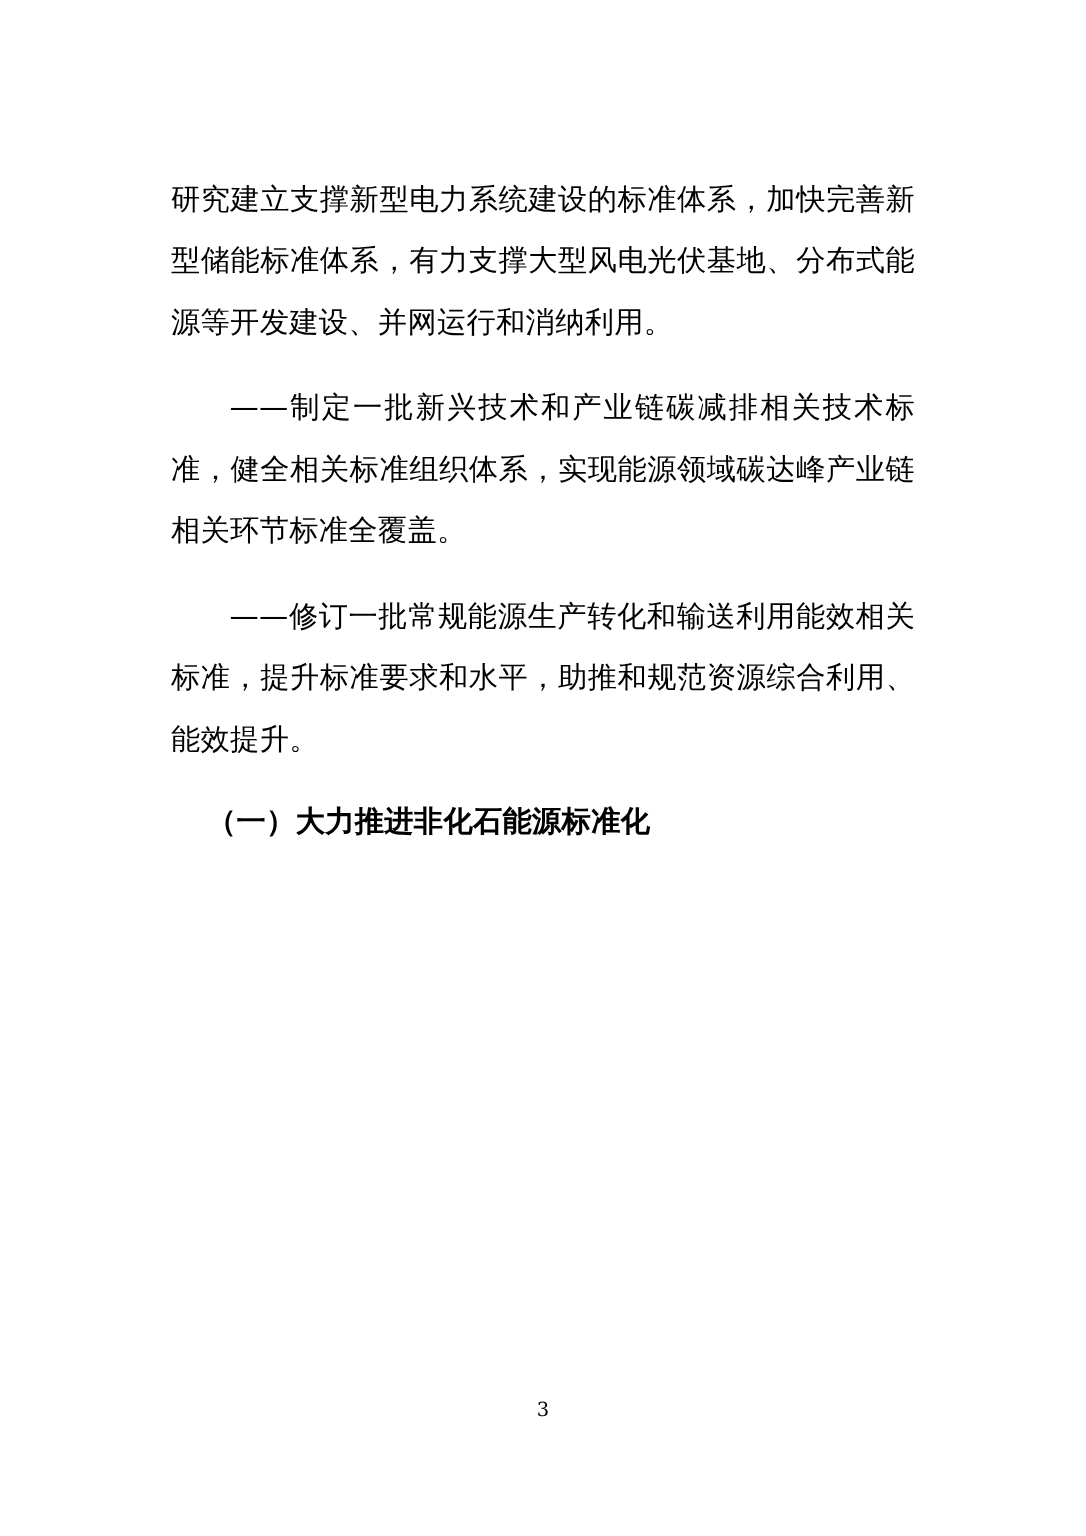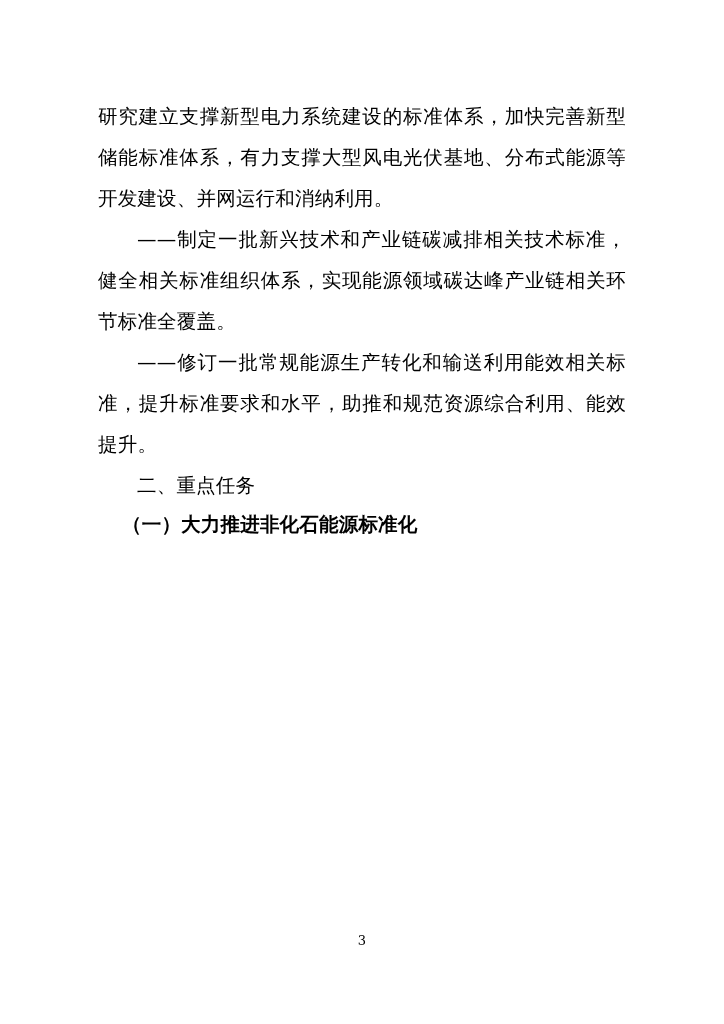--- a/index.html
+++ b/index.html
@@ -24,21 +24,21 @@
     background: #ffffff;
   }
   .doc-body {
     font-size: 19.5px;
     line-height: 41px;
     letter-spacing: 0.2px;
     text-align: justify;
     text-justify: inter-ideograph;
   }
   .para {
-    margin: 0;
+    margin: 16px;
     text-indent: 0;
   }
   .para.indent {
     text-indent: 39px;
   }
   .para.indent2 {
     text-indent: 24px;
     font-family: Liberation Mono, monospace;
   }
   .para.bold {
@@ -56,17 +56,16 @@
   }
 </style>
 </head>
 <body>
 
 <div class="page">
   <div class="doc-body">
     <p class="para">研究建立支撑新型电力系统建设的标准体系，加快完善新型储能标准体系，有力支撑大型风电光伏基地、分布式能源等开发建设、并网运行和消纳利用。</p>
     <p class="para indent">——制定一批新兴技术和产业链碳减排相关技术标准，健全相关标准组织体系，实现能源领域碳达峰产业链相关环节标准全覆盖。</p>
     <p class="para indent">——修订一批常规能源生产转化和输送利用能效相关标准，提升标准要求和水平，助推和规范资源综合利用、能效提升。</p>
-    <p class="para indent">二、重点任务</p>
     <p class="para indent2 bold">（一）大力推进非化石能源标准化</p>
   </div>
   <div class="page-number">3</div>
 </div>
 
 </body></html>

